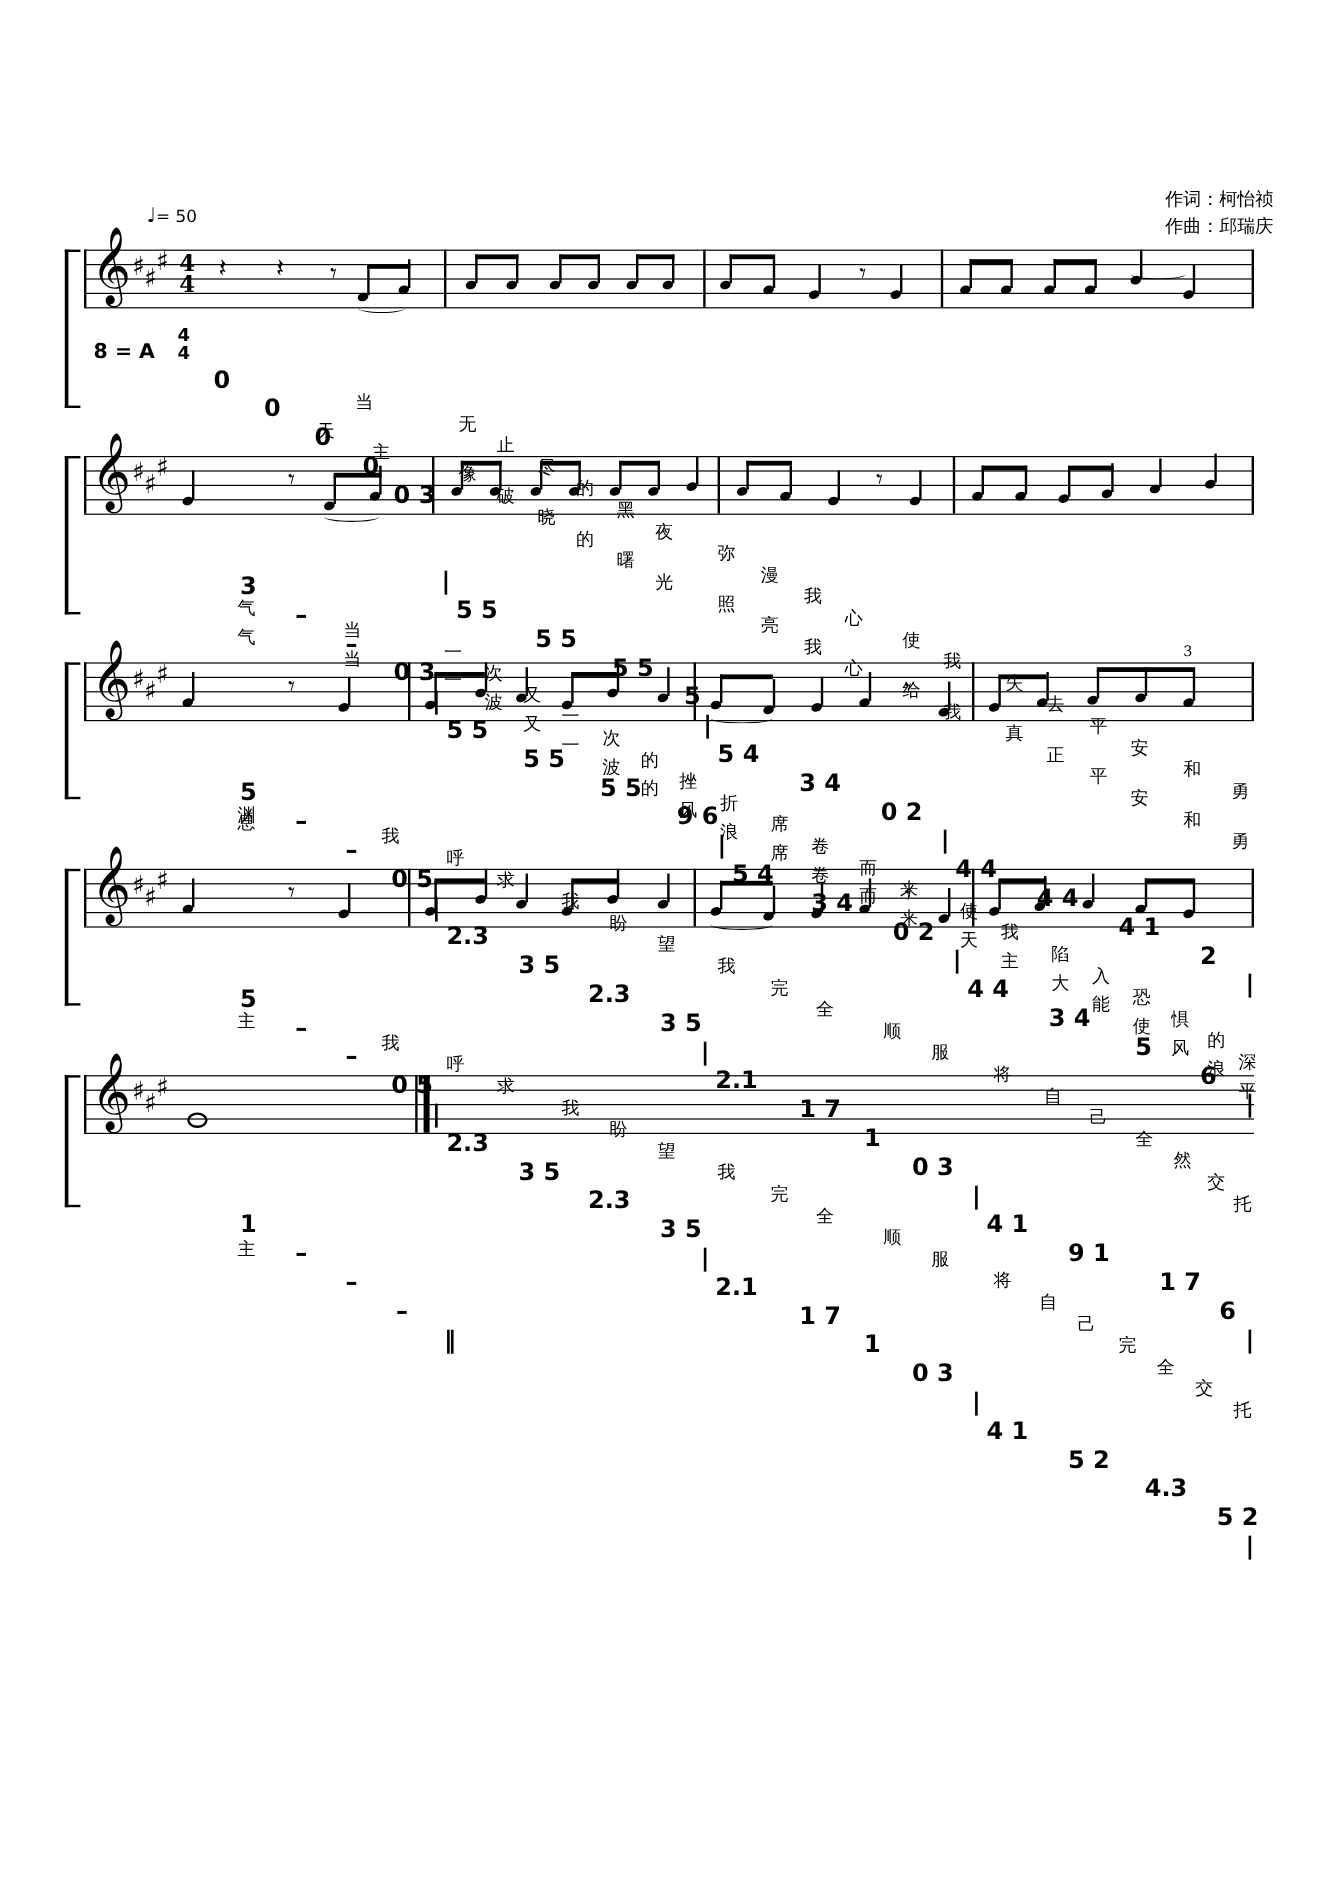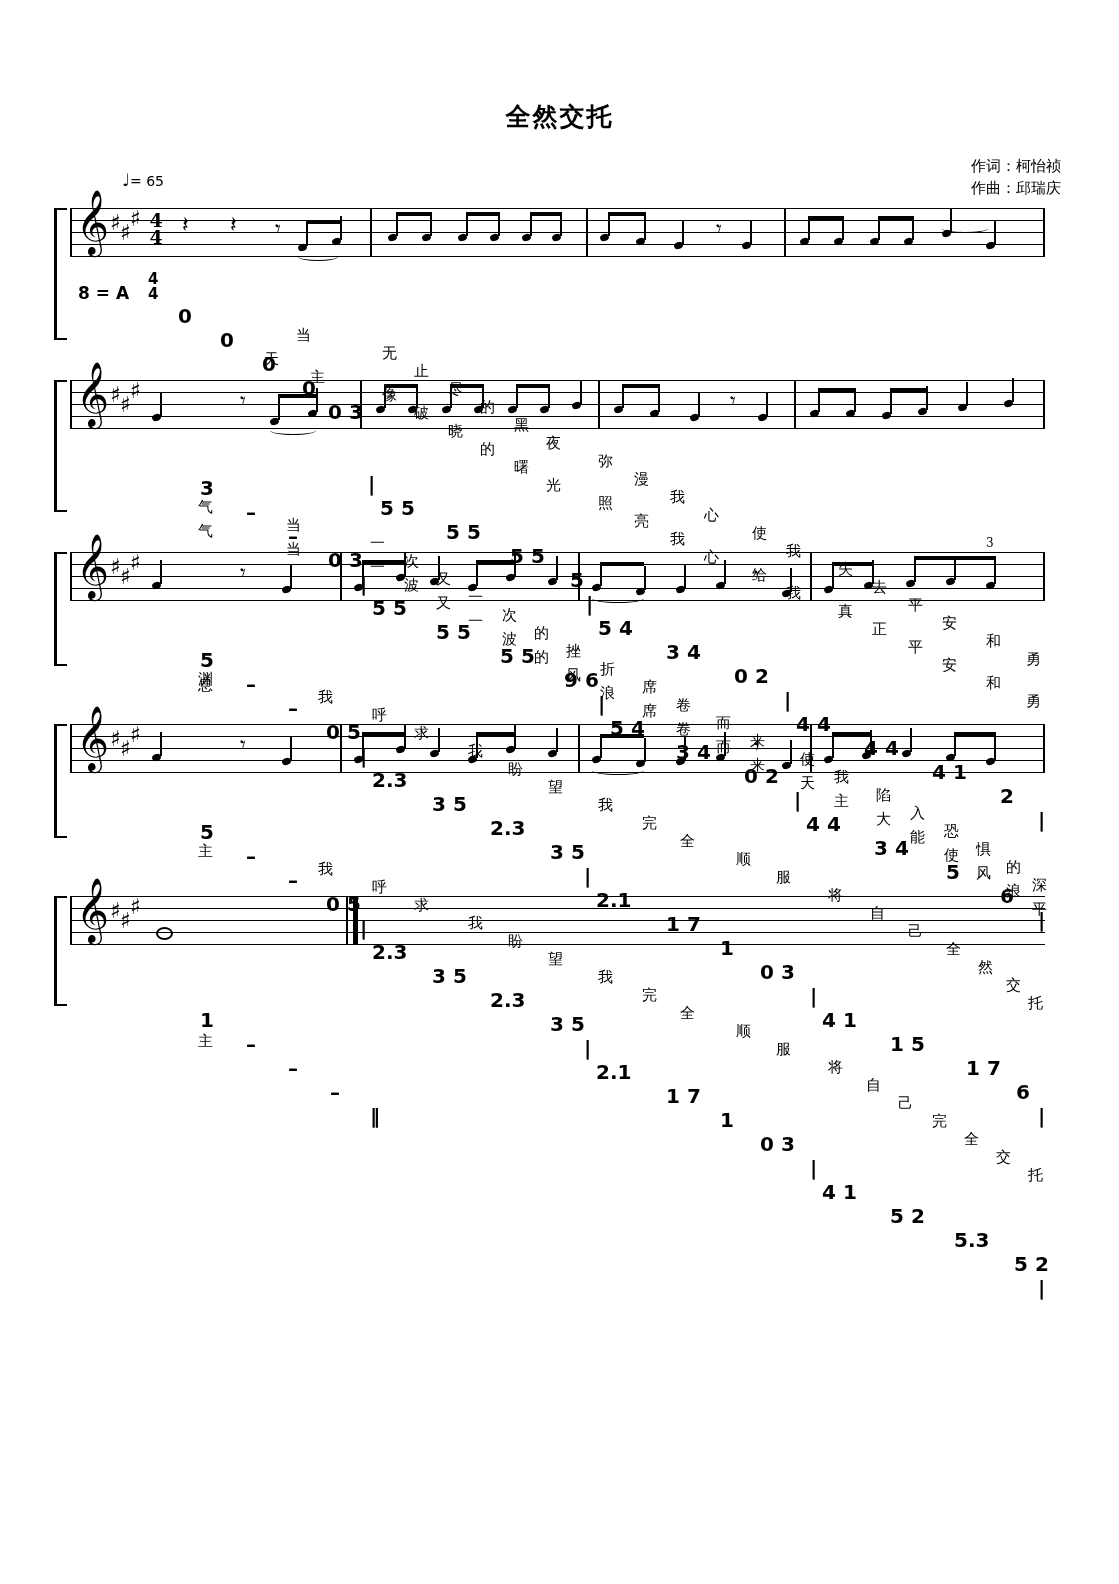--- a/index.html
+++ b/index.html
@@ -106,29 +106,28 @@
   .final-bar{position:absolute;width:2px;background:#000;}
   .final-bar.thick{width:5px;}
 
   .trip{position:absolute;font-family:"DejaVu Serif", serif;font-size:12px;}
 </style>
 </head>
 <body>
 
 <div class="sheet">
 
-  <div class="title">全然交托</div>
 
   <div class="credits">
     <div>作词：柯怡祯</div>
     <div>作曲：邱瑞庆</div>
   </div>
 
   <div class="tempo">
-    <span class="qn">♩</span><span>= 65</span>
+    <span class="qn">♩</span><span>= 50</span>
   </div>
 
   <div class="system" style="top:208px;">
     <div class="brace" style="left:-16px;top:0px;height:128px;"></div>
 
     <div class="staff" style="top:0;">
       <div class="ln"></div>
         <div class="ln"></div>
         <div class="ln"></div>
         <div class="ln"></div>
@@ -499,21 +498,21 @@
       <span class="cell" style="left:362px;">3 5</span>
       <span class="cell" style="left:420px;">2.3</span>
       <span class="cell" style="left:480px;">3 5</span>
       <span class="cell" style="left:514px;">|</span>
       <span class="cell" style="left:526px;">2.1</span>
       <span class="cell" style="left:596px;">1 7</span>
       <span class="cell" style="left:650px;">1</span>
       <span class="cell" style="left:690px;">0 3</span>
       <span class="cell" style="left:740px;">|</span>
       <span class="cell" style="left:752px;">4 1</span>
-      <span class="cell" style="left:820px;">1 5</span>
+      <span class="cell" style="left:820px;">9 1</span>
       <span class="cell" style="left:896px;">1 7</span>
       <span class="cell" style="left:946px;">6</span>
       <span class="cell" style="left:968px;">|</span>
     </div>
 
     <div class="lyr" style="top:100px;">
       <span class="cell" style="left:128px;">渊</span>
       <span class="cell" style="left:248px;">我</span>
       <span class="cell" style="left:302px;">呼</span>
       <span class="cell" style="left:344px;">求</span>
@@ -616,21 +615,21 @@
       <span class="cell" style="left:420px;">2.3</span>
       <span class="cell" style="left:480px;">3 5</span>
       <span class="cell" style="left:514px;">|</span>
       <span class="cell" style="left:526px;">2.1</span>
       <span class="cell" style="left:596px;">1 7</span>
       <span class="cell" style="left:650px;">1</span>
       <span class="cell" style="left:690px;">0 3</span>
       <span class="cell" style="left:740px;">|</span>
       <span class="cell" style="left:752px;">4 1</span>
       <span class="cell" style="left:820px;">5 2</span>
-      <span class="cell" style="left:884px;">5.3</span>
+      <span class="cell" style="left:884px;">4.3</span>
       <span class="cell" style="left:944px;">5 2</span>
       <span class="cell" style="left:968px;">|</span>
     </div>
 
     <div class="lyr" style="top:100px;">
       <span class="cell" style="left:128px;">主</span>
       <span class="cell" style="left:248px;">我</span>
       <span class="cell" style="left:302px;">呼</span>
       <span class="cell" style="left:344px;">求</span>
       <span class="cell" style="left:398px;">我</span>

